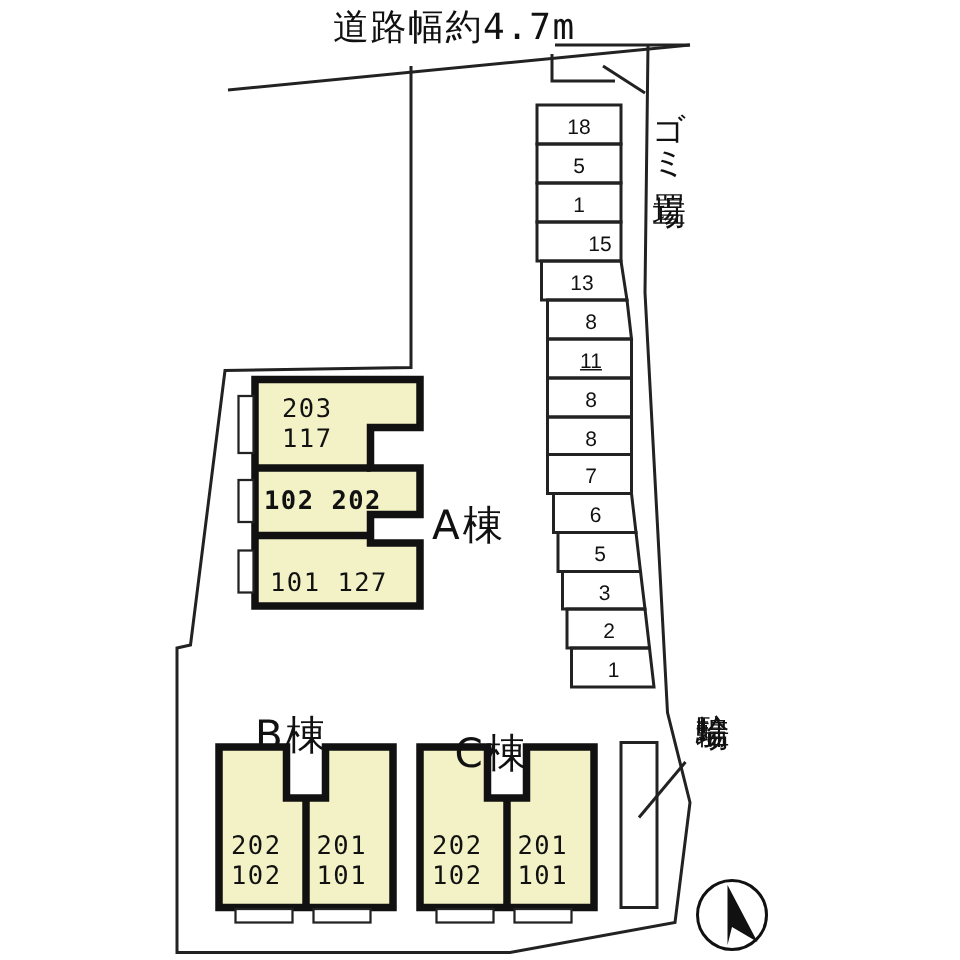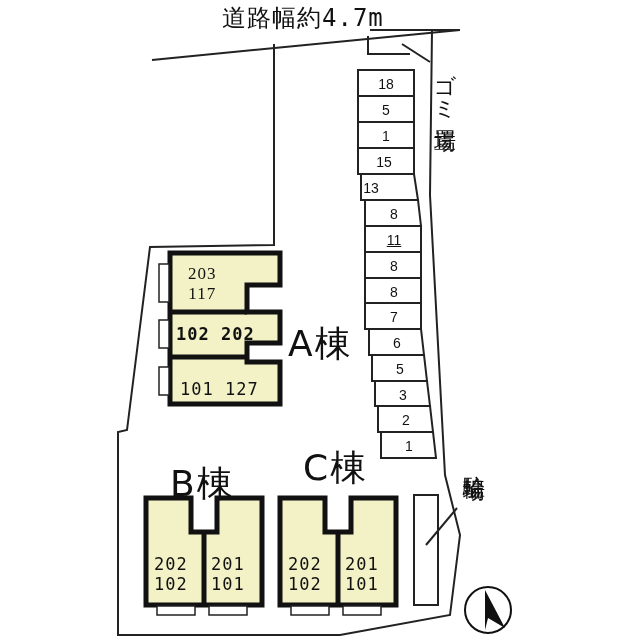--- a/index.html
+++ b/index.html
@@ -5,21 +5,21 @@
   html, body { margin:0; padding:0; background:#ffffff; }
   body { width:640px; height:640px; position:relative; overflow:hidden;
          font-family:"DejaVu Sans", "Liberation Sans", sans-serif; color:#111; }
   svg.plan { position:absolute; left:0; top:0; width:640px; height:640px; }
   .lbl { position:absolute; white-space:nowrap; line-height:1; color:#111; }
   .road { left:222px; top:6px; font-size:24px; letter-spacing:1px; }
   .road .num { font-family:"DejaVu Sans Mono","Liberation Mono",monospace; font-size:24px; }
   .vtext { position:absolute; writing-mode:vertical-rl; font-size:22px; line-height:1.05; letter-spacing:2px; }
   .slot { position:absolute; font-family:"Liberation Sans", sans-serif; font-size:14px; text-align:center; width:40px; }
   .unit { position:absolute; font-family:"DejaVu Sans Mono","Liberation Mono",monospace; font-size:17px; line-height:1.15; text-align:center; letter-spacing:1px; }
-  .bldg-name { position:absolute; font-size:36px; letter-spacing:2px; }
+  .bldg-name { position:absolute; font-size:27px; letter-spacing:2px;margin-top:12px; }
 </style>
 </head>
 <body>
 
 <svg class="plan" viewBox="0 0 640 640" xmlns="http://www.w3.org/2000/svg">
 
   <g stroke="#222" stroke-width="2" fill="none">
     <line x1="152" y1="60" x2="460" y2="30"></line>
     <line x1="460" y1="30" x2="370" y2="30"></line>
   </g>
@@ -94,52 +94,52 @@
 <div class="lbl road">
   <span>道路幅約</span><span class="num">4.7m</span>
 </div>
 
 <div class="vtext" style="left:434px; top:58px;">ゴミ置場</div>
 <div class="vtext" style="left:463px; top:458px;">駐輪場</div>
 
 <div class="slot" style="left:366px; top:76px;">18</div>
 <div class="slot" style="left:366px; top:102px;">5</div>
 <div class="slot" style="left:366px; top:128px;">1</div>
-<div class="slot" style="left:364px; top:154px;">15</div>
-<div class="slot" style="left:351px; top:180px;">13</div>
+<div class="slot" style="left:380px; top:154px;">15</div>
+<div class="slot" style="left:368px; top:180px;">13</div>
 <div class="slot" style="left:374px; top:206px;">8</div>
 <div class="slot" style="left:374px; top:232px;text-decoration:underline;">11</div>
 <div class="slot" style="left:374px; top:258px;">8</div>
 <div class="slot" style="left:374px; top:284px;">8</div>
 <div class="slot" style="left:374px; top:309px;">7</div>
 <div class="slot" style="left:377px; top:335px;">6</div>
 <div class="slot" style="left:380px; top:361px;">5</div>
 <div class="slot" style="left:383px; top:387px;">3</div>
 <div class="slot" style="left:386px; top:412px;">2</div>
 <div class="slot" style="left:389px; top:438px;">1</div>
 
-<div class="unit" style="left:188px; top:264px;font-family:Liberation Serif, serif;">
+<div class="unit" style="left:188px; top:264px;">
   <div>203</div>
   <div>117</div>
 </div>
 <div class="unit" style="left:176px; top:325px;font-weight:bold;">102 202</div>
 <div class="unit" style="left:180px; top:380px;">101 127</div>
 <div class="bldg-name" style="left:288px; top:320px;">A棟</div>
 
 <div class="bldg-name" style="left:170px; top:460px;">B棟</div>
 <div class="unit" style="left:154px; top:555px;">
   <div>202</div>
   <div>102</div>
 </div>
 <div class="unit" style="left:211px; top:555px;">
   <div>201</div>
   <div>101</div>
 </div>
 
-<div class="bldg-name" style="left:303px; top:444px;">C棟</div>
+<div class="bldg-name" style="left:303px; top:472px;">C棟</div>
 <div class="unit" style="left:288px; top:555px;">
   <div>202</div>
   <div>102</div>
 </div>
 <div class="unit" style="left:345px; top:555px;">
   <div>201</div>
   <div>101</div>
 </div>
 
 </body></html>

